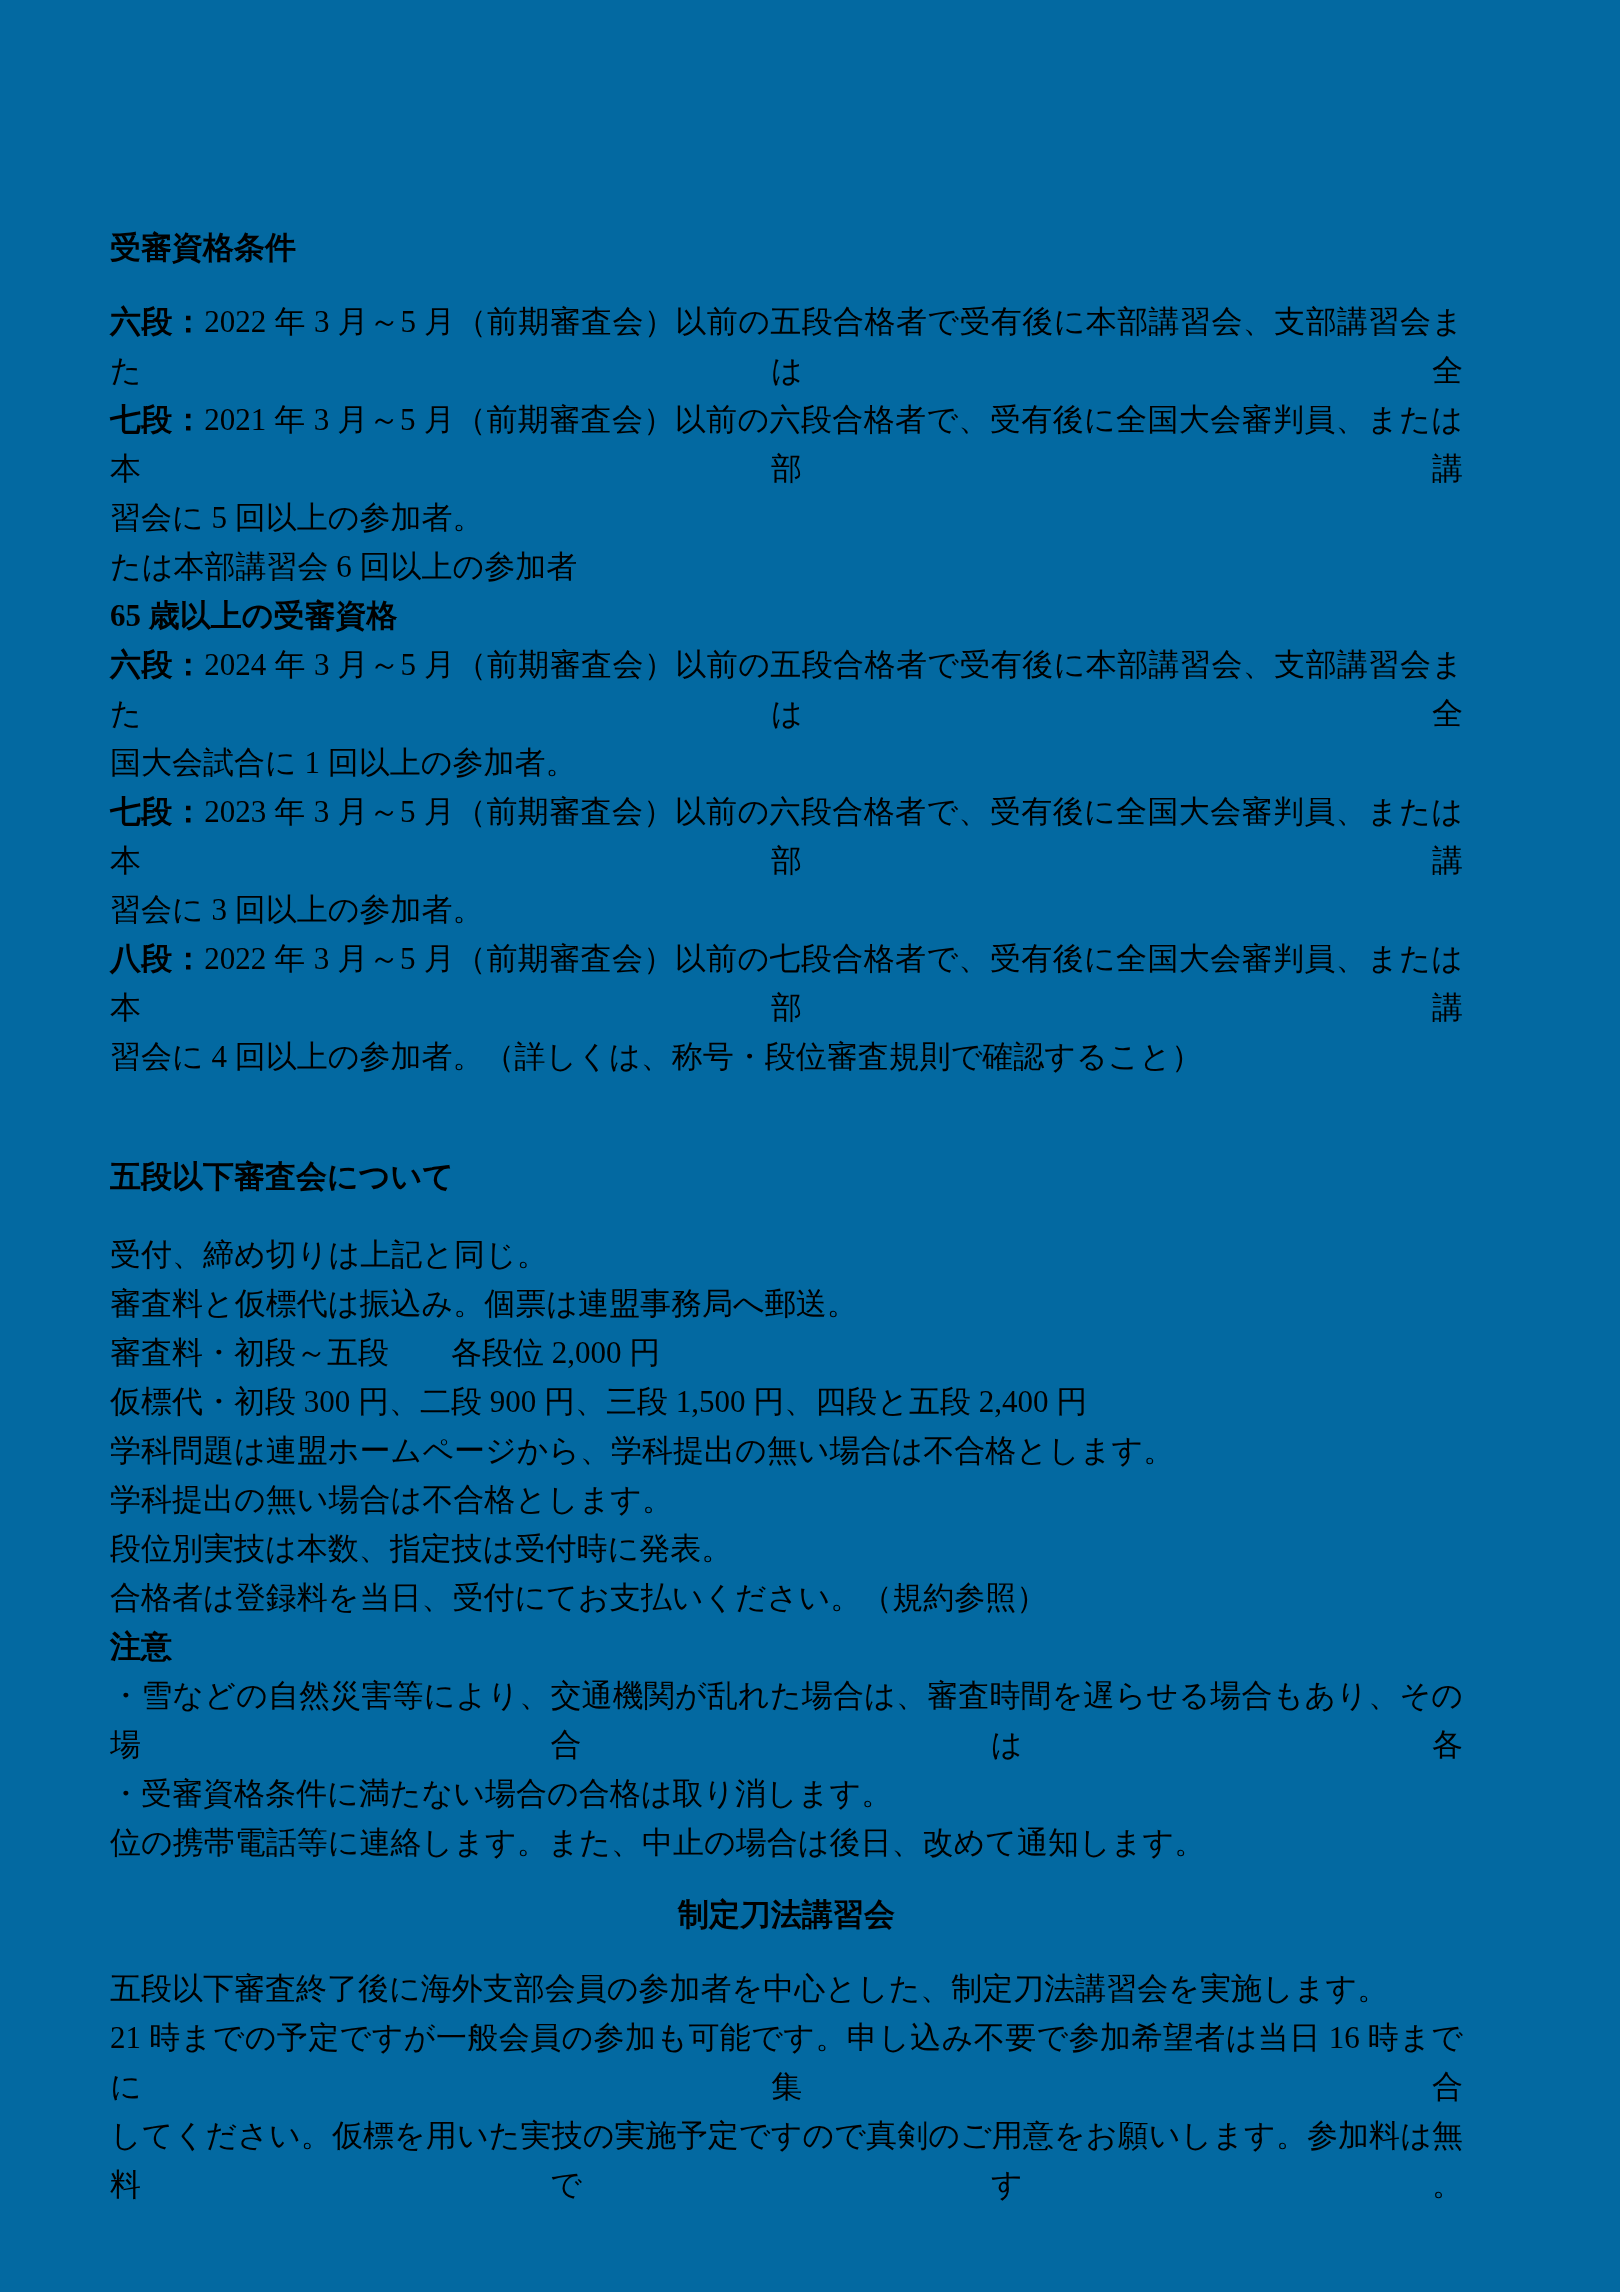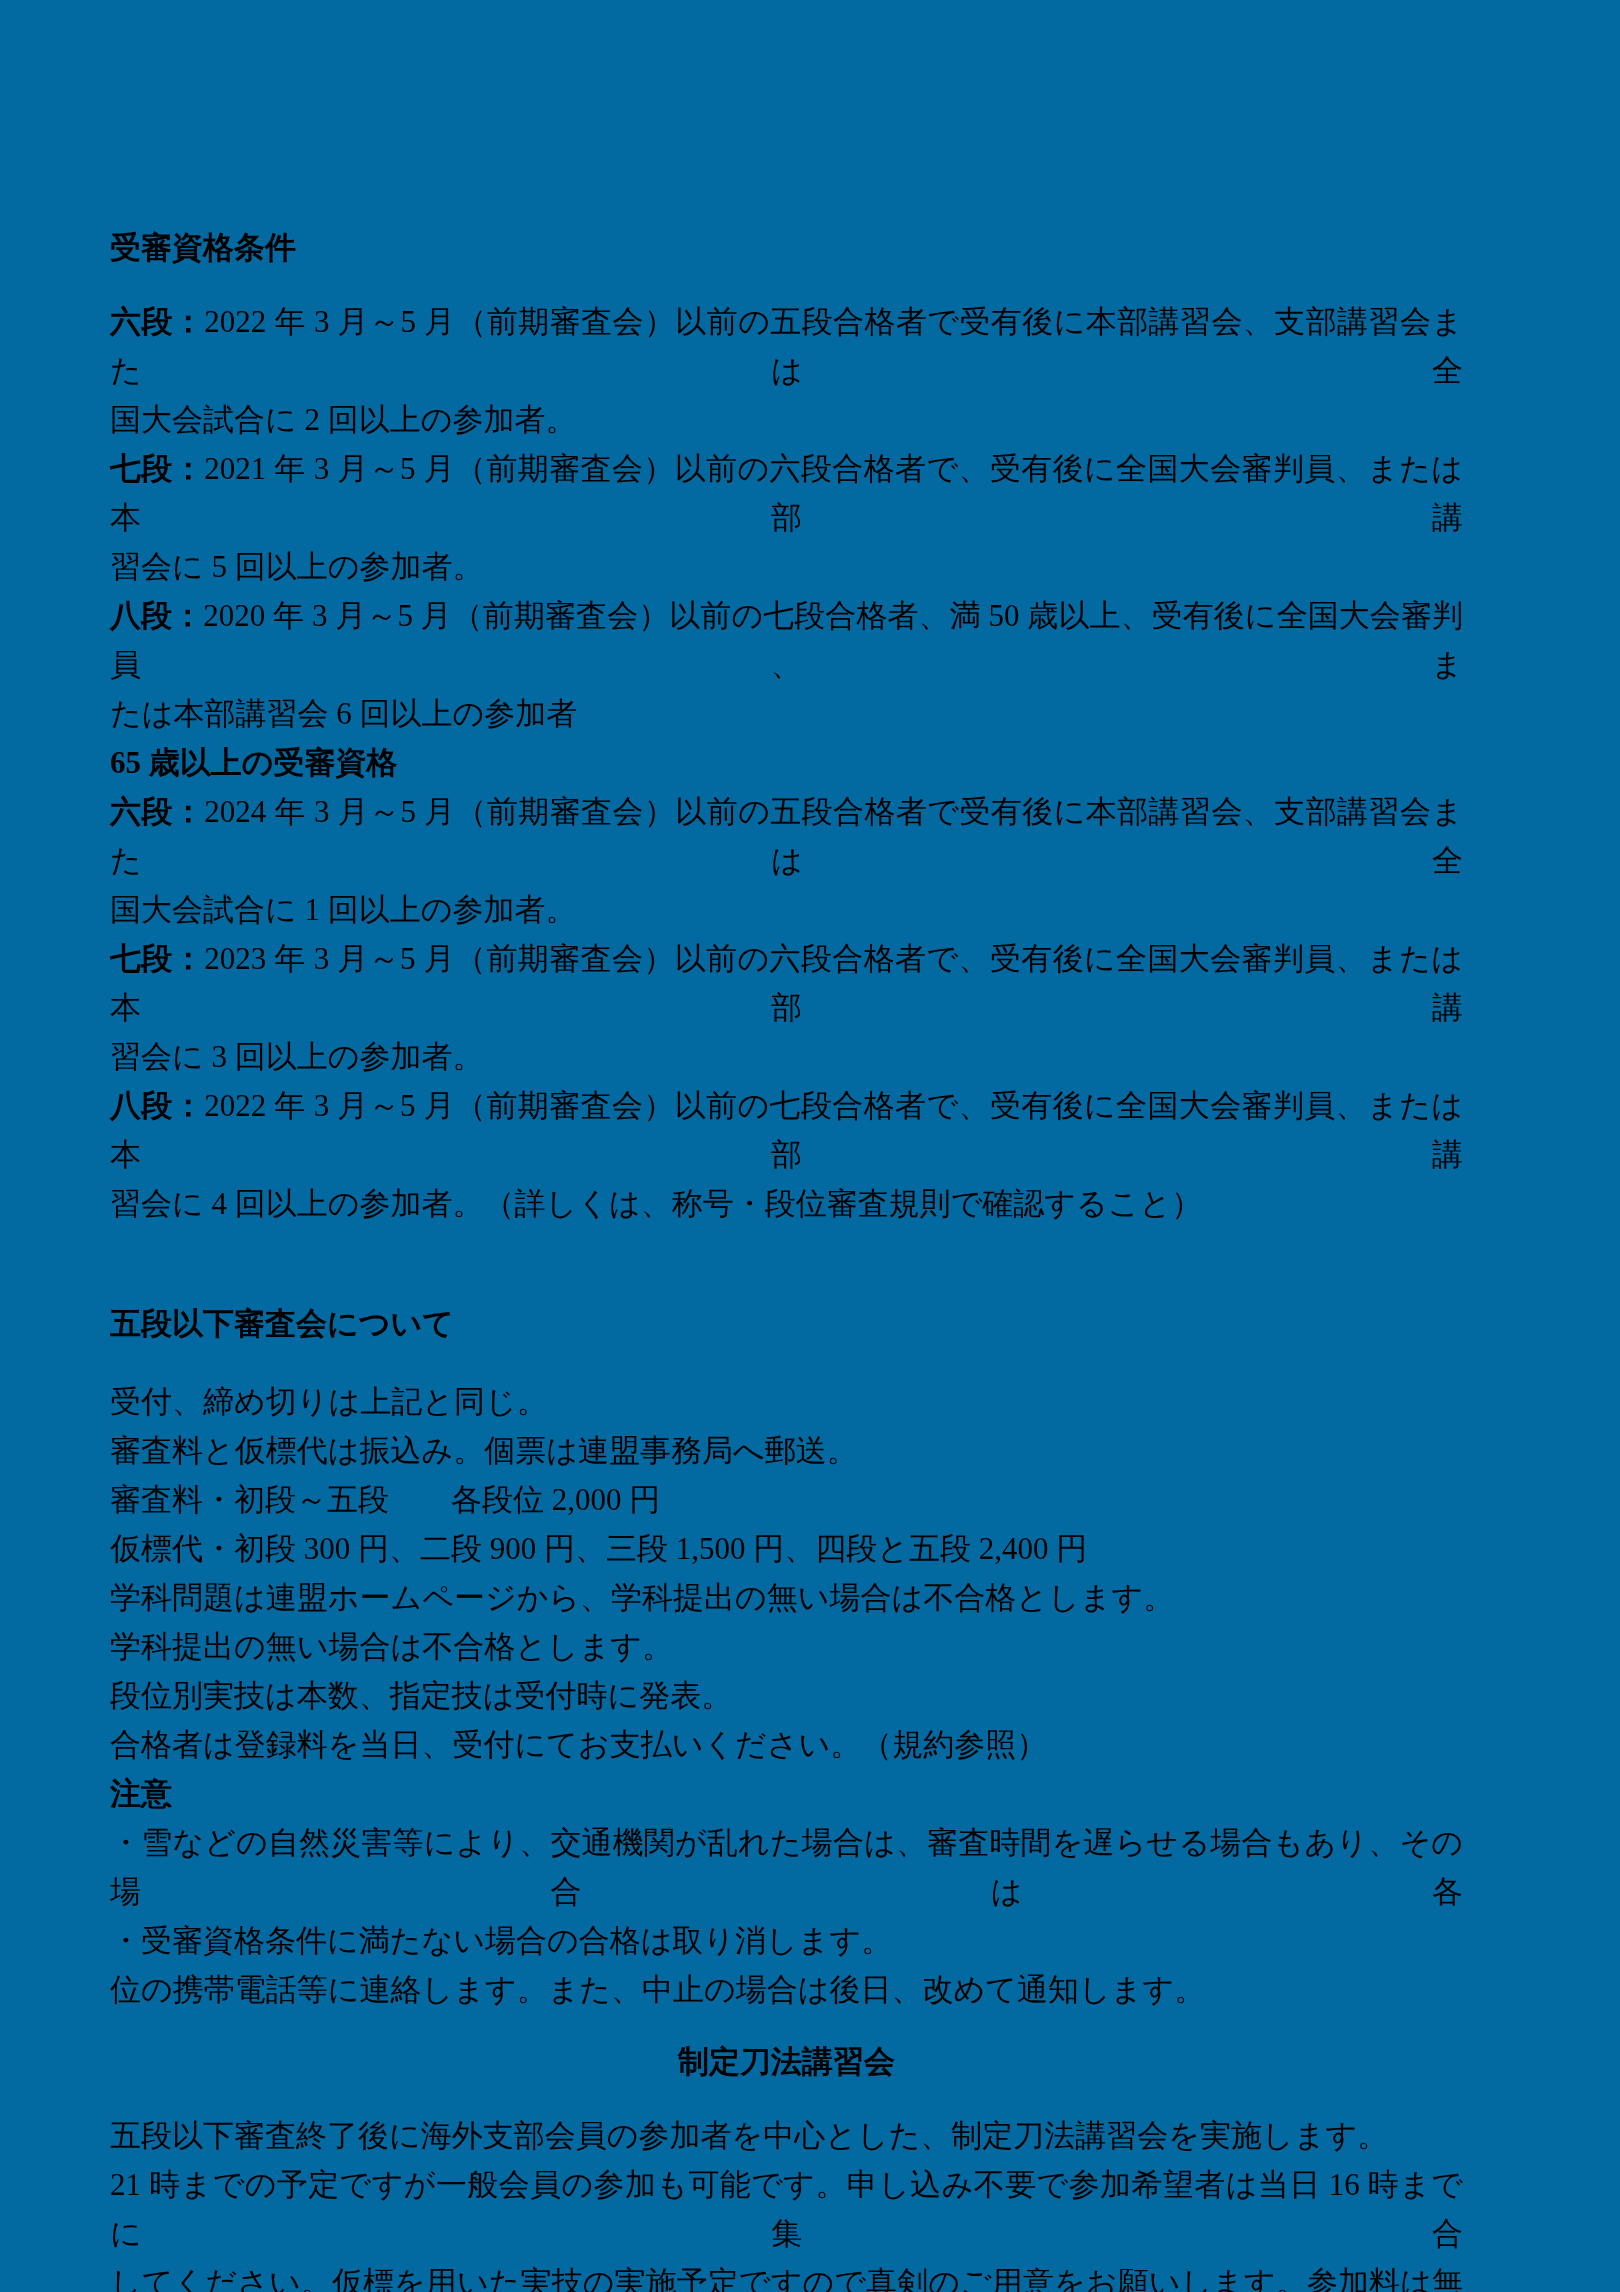--- a/index.html
+++ b/index.html
@@ -29,24 +29,22 @@
   .sec3-heading { margin-top: 23.5px; margin-bottom: 24.5px; text-align: center; }
 </style>
 </head>
 <body>
 
 <div class="page">
 
   <div class="line h h-gap">受審資格条件</div>
 
   <div class="line full"><span class="dan">六段：</span><span>2022 年 3 月～5 月（前期審査会）以前の五段合格者で受有後に本部講習会、支部講習会または全</span></div>
-  <div class="line"><span>国大会試合に 2 回以上の参加者。</span></div>
   <div class="line full"><span class="dan">七段：</span><span>2021 年 3 月～5 月（前期審査会）以前の六段合格者で、受有後に全国大会審判員、または本部講</span></div>
   <div class="line"><span>習会に 5 回以上の参加者。</span></div>
-  <div class="line full"><span class="dan">八段：</span><span>2020 年 3 月～5 月（前期審査会）以前の七段合格者、満 50 歳以上、受有後に全国大会審判員、ま</span></div>
   <div class="line"><span>たは本部講習会 6 回以上の参加者</span></div>
 
   <div class="line h">65 歳以上の受審資格</div>
 
   <div class="line full"><span class="dan">六段：</span><span>2024 年 3 月～5 月（前期審査会）以前の五段合格者で受有後に本部講習会、支部講習会または全</span></div>
   <div class="line"><span>国大会試合に 1 回以上の参加者。</span></div>
   <div class="line full"><span class="dan">七段：</span><span>2023 年 3 月～5 月（前期審査会）以前の六段合格者で、受有後に全国大会審判員、または本部講</span></div>
   <div class="line"><span>習会に 3 回以上の参加者。</span></div>
   <div class="line full"><span class="dan">八段：</span><span>2022 年 3 月～5 月（前期審査会）以前の七段合格者で、受有後に全国大会審判員、または本部講</span></div>
   <div class="line"><span>習会に 4 回以上の参加者。（詳しくは、称号・段位審査規則で確認すること）</span></div>

